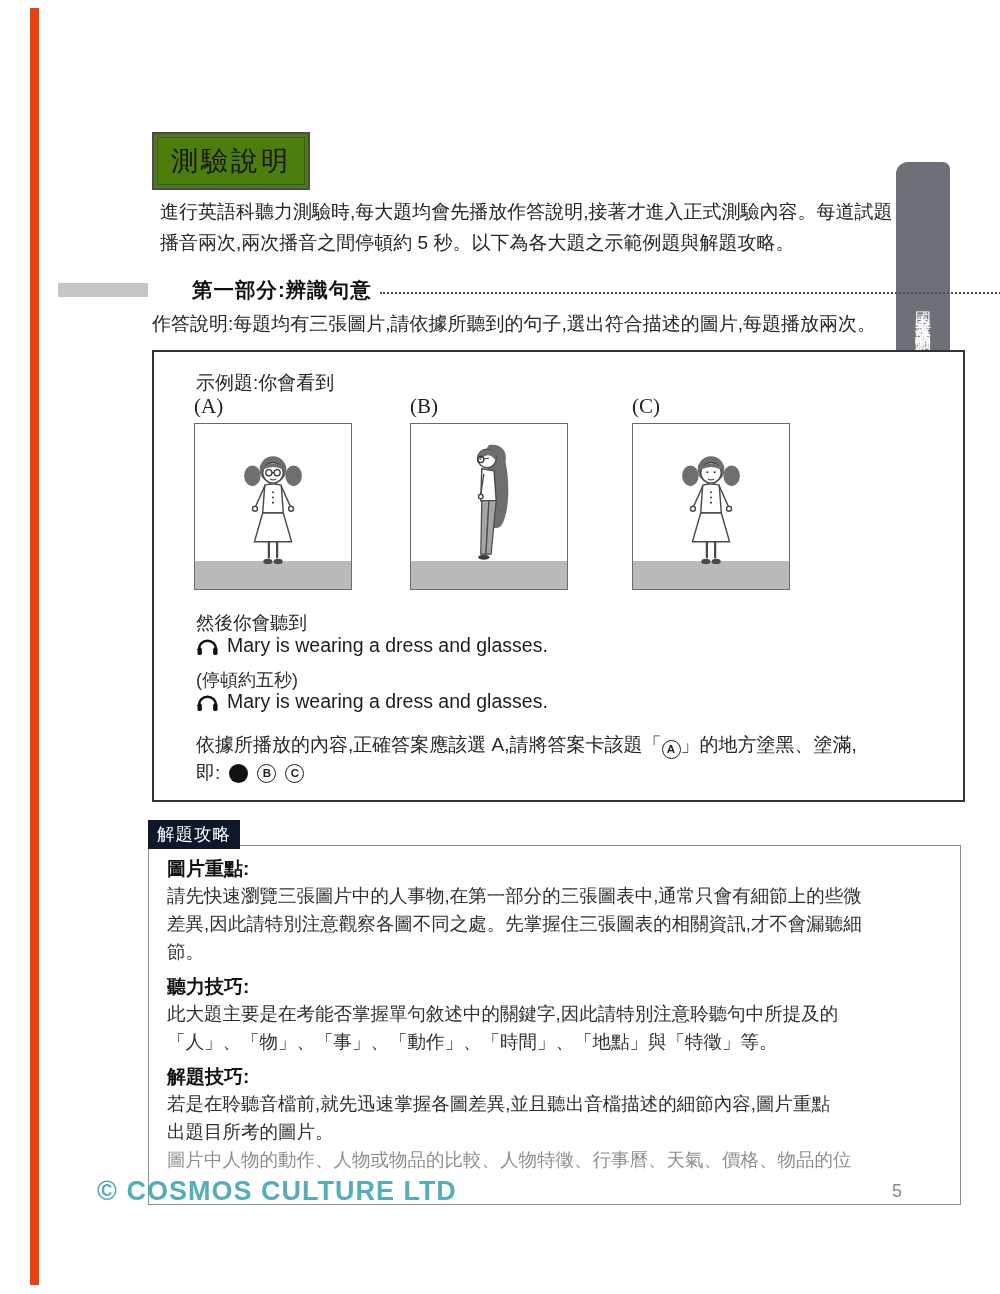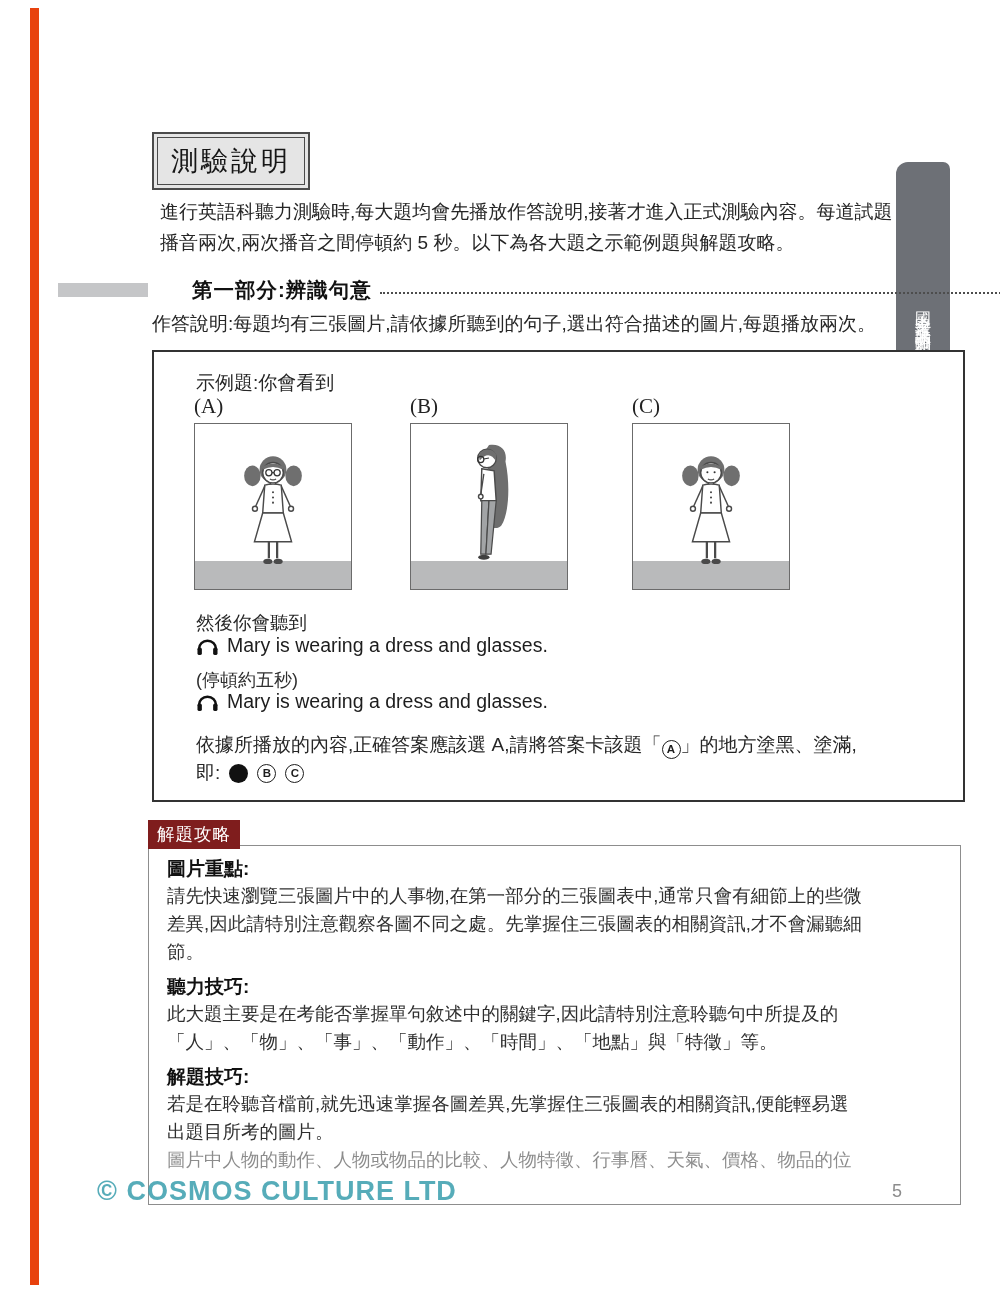--- a/index.html
+++ b/index.html
@@ -13,21 +13,21 @@
   .side-tab{
     position:absolute;left:896px;top:162px;width:54px;height:344px;background:#6d7076;
     border-radius:12px 7px 7px 12px;display:flex;align-items:center;justify-content:center;
   }
   .side-tab span{
     writing-mode:vertical-rl;text-orientation:upright;color:#ffffff;
     font-size:16px;letter-spacing:3px;line-height:54px;white-space:pre;
   }
   
   .title-box{
-    position:absolute;left:152px;top:132px;background:#e5e5e5;border:2px solid #4b4b4b;padding:3px;
+    position:absolute;left:152px;top:132px;background:#4d7c0f;border:2px solid #4b4b4b;padding:3px;
   }
   .title-box .inner{
     border:1.5px solid #4b4b4b;padding:5px 13px;font-size:27px;letter-spacing:3px;color:#161616;
   }
   
   .intro{position:absolute;left:152px;top:196px;width:740px;font-size:19px;line-height:31px;color:#262626;margin-left:8px;}
   
   .sec-bar{position:absolute;left:58px;top:283px;width:90px;height:14px;background:#c5c6c8;}
   .sec-row{position:absolute;left:152px;top:276px;width:812px;display:flex;align-items:center;gap:8px;margin-left:40px;}
   .sec-title{font-size:20.5px;font-weight:bold;color:#111;white-space:nowrap;letter-spacing:1px;}
@@ -49,21 +49,21 @@
   .answer{position:absolute;left:42px;top:378px;font-size:19px;line-height:30px;color:#262626;width:730px;}
   .answer-row{position:absolute;left:42px;top:408px;font-size:19px;color:#262626;display:flex;align-items:center;gap:9px;}
   .circ{
     display:inline-flex;width:17px;height:17px;border:1.4px solid #1d1d1d;border-radius:50%;
     align-items:center;justify-content:center;font-size:11.5px;font-weight:bold;color:#1d1d1d;
     vertical-align:-2px;background:#fff;
   }
   .circ-fill{display:inline-block;width:19px;height:19px;border-radius:50%;background:#111;vertical-align:-3px;}
   
   .strat-label{
-    position:absolute;left:148px;top:820px;background:#7f1d1d;color:#fff;font-size:17.5px;
+    position:absolute;left:148px;top:820px;background:#0f172a;color:#fff;font-size:17.5px;
     padding:2px 9px 3px;letter-spacing:1px;z-index:2;
   }
   .strat-box{
     position:absolute;left:148px;top:845px;width:813px;height:360px;border:1.5px solid #8d8d8d;
     background:#fff;padding:10px 18px;box-sizing:border-box;overflow:hidden;
   }
   .strat-box h4{margin:8px 0 0;font-size:19px;color:#111;}
   .strat-box .ln{font-size:18.5px;line-height:28px;color:#2f2f2f;}
   .fade1{opacity:.55;}
   
@@ -230,21 +230,21 @@
     <h4 style="margin-top:0;">圖片重點:</h4>
     <div class="ln">請先快速瀏覽三張圖片中的人事物,在第一部分的三張圖表中,通常只會有細節上的些微</div>
     <div class="ln">差異,因此請特別注意觀察各圖不同之處。先掌握住三張圖表的相關資訊,才不會漏聽細</div>
     <div class="ln">節。</div>
 
     <h4>聽力技巧:</h4>
     <div class="ln">此大題主要是在考能否掌握單句敘述中的關鍵字,因此請特別注意聆聽句中所提及的</div>
     <div class="ln">「人」、「物」、「事」、「動作」、「時間」、「地點」與「特徵」等。</div>
 
     <h4>解題技巧:</h4>
-    <div class="ln">若是在聆聽音檔前,就先迅速掌握各圖差異,先掌握住三張圖表的相關資訊,便能輕易選</div>
+    <div class="ln">若是在聆聽音檔前,就先迅速掌握各圖差異,並且聽出音檔描述的細節內容,圖片重點</div>
     <div class="ln">出題目所考的圖片。</div>
 
     <div class="ln fade1">圖片中人物的動作、人物或物品的比較、人物特徵、行事曆、天氣、價格、物品的位</div>
 
   </div>
 
   <div class="watermark">© COSMOS CULTURE LTD</div>
   <div class="pgnum">5</div>
 
 </div>

